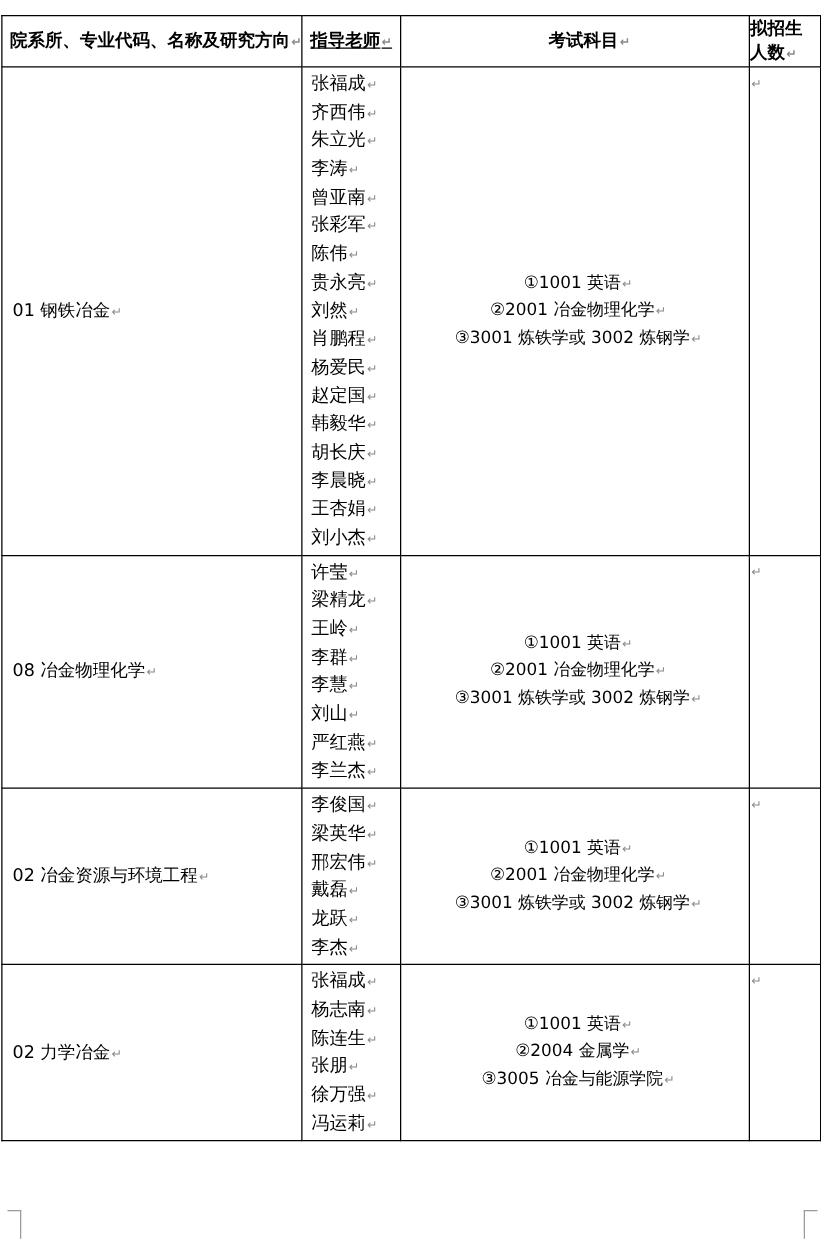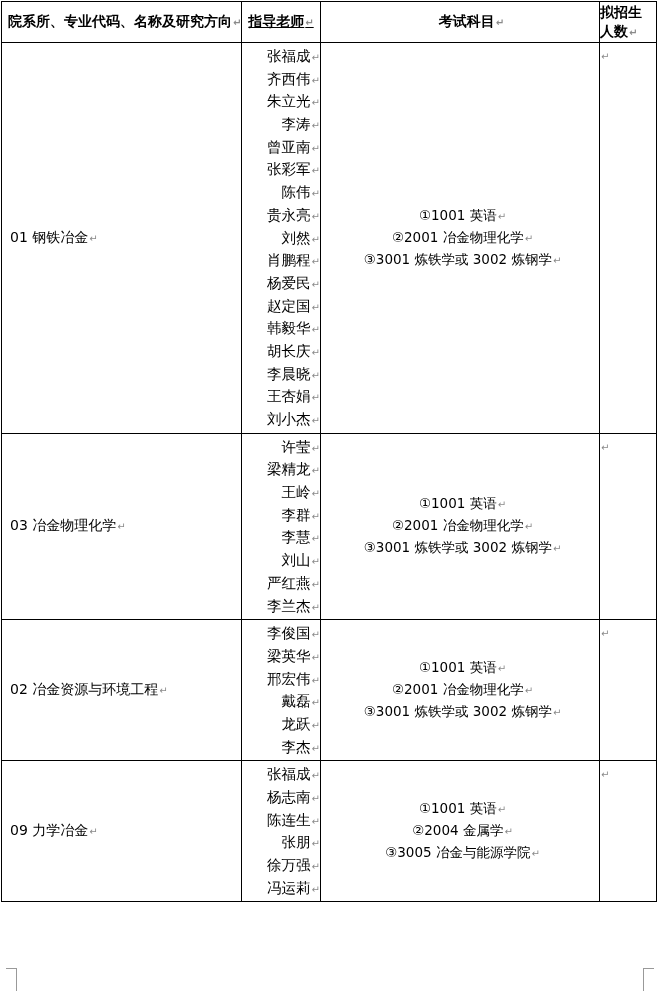--- a/index.html
+++ b/index.html
@@ -1,33 +1,33 @@
 <!DOCTYPE html>
 <html><head>
 <meta charset="utf-8">
 <style>
   html, body { margin: 0; padding: 0; background: #ffffff; }
   body { width: 657px; height: 997px; position: relative; overflow: hidden;
          font-family: "DejaVu Sans", "Liberation Sans", sans-serif; color: #000; }
-  table.grid { position: absolute; left: 1px; top: 1px; border-collapse: collapse;
+  table.grid { position: absolute; left: 1px; top: 12px; border-collapse: collapse;
                table-layout: fixed; width: 655px; }
   table.grid td { border: 1.5px solid #000; padding: 0; vertical-align: middle; font-size: 14px; }
   col.c1 { width: 240px; } col.c2 { width: 79px; } col.c3 { width: 279px; } col.c4 { width: 57px; }
   .hdr td { height: 40px; font-weight: bold; font-size: 14.5px; }
   .hdr .h1 { padding-left: 6px; white-space: nowrap; }
   .hdr .h2 { text-align: center; text-decoration: underline; }
   .hdr .h3 { text-align: center; padding-left: 23px; }
   .hdr .h4 { text-align: left; line-height: 19px; font-size: 14px; }
   .school td { height: 42px; }
   .school .s1 { padding-left: 8px; font-weight: bold; font-family: "Liberation Serif", "DejaVu Serif", serif; font-size: 15px; line-height: 20px; }
   .school .s4 { text-align: right; padding-right: 6px; font-weight: bold; font-family: "Liberation Serif", serif; font-size: 16px; }
   .pm { color: #8a8a8a; font-size: 10px; margin-left: 1px; }
   .dir-cell { padding-left: 8px !important; font-size: 14px; }
   .adv-cell { padding: 2px 0 2px 7px !important; vertical-align: top !important; }
-  .adv { height: 22.7px; line-height: 22.7px; font-size: 14.5px; white-space: nowrap; text-align: right; }
+  .adv { height: 22.7px; line-height: 22.7px; font-size: 14.5px; white-space: nowrap; }
   .exam-cell { padding-left: 5px !important; text-align: center; }
   .exam { line-height: 21px; font-size: 13.5px; white-space: nowrap; }
   .quota-cell { vertical-align: top !important; padding-top: 4px !important; }
   .corner { position: absolute; width: 10px; height: 22px; border-top: 1px solid #999; }
   .corner.l { left: 6px; top: 968px; border-right: 1px solid #999; }
   .corner.r { left: 643px; top: 968px; border-left: 1px solid #999; }
 </style>
 </head>
 <body>
 
@@ -72,21 +72,21 @@
           <div class="adv"><span>刘小杰</span><span class="pm">↵</span></div>
         </td>
         <td class="exam-cell">
           <div class="exam"><span>①1001 英语</span><span class="pm">↵</span></div>
           <div class="exam"><span>②2001 冶金物理化学</span><span class="pm">↵</span></div>
           <div class="exam"><span>③3001 炼铁学或 3002 炼钢学</span><span class="pm">↵</span></div>
         </td>
         <td class="quota-cell"><span></span><span class="pm">↵</span></td>
       </tr>
       <tr>
-        <td class="dir-cell"><span>03 冶金物理化学</span><span class="pm">↵</span></td>
+        <td class="dir-cell"><span>08 冶金物理化学</span><span class="pm">↵</span></td>
         <td class="adv-cell">
           <div class="adv"><span>许莹</span><span class="pm">↵</span></div>
           <div class="adv"><span>梁精龙</span><span class="pm">↵</span></div>
           <div class="adv"><span>王岭</span><span class="pm">↵</span></div>
           <div class="adv"><span>李群</span><span class="pm">↵</span></div>
           <div class="adv"><span>李慧</span><span class="pm">↵</span></div>
           <div class="adv"><span>刘山</span><span class="pm">↵</span></div>
           <div class="adv"><span>严红燕</span><span class="pm">↵</span></div>
           <div class="adv"><span>李兰杰</span><span class="pm">↵</span></div>
         </td>
@@ -108,21 +108,21 @@
           <div class="adv"><span>李杰</span><span class="pm">↵</span></div>
         </td>
         <td class="exam-cell">
           <div class="exam"><span>①1001 英语</span><span class="pm">↵</span></div>
           <div class="exam"><span>②2001 冶金物理化学</span><span class="pm">↵</span></div>
           <div class="exam"><span>③3001 炼铁学或 3002 炼钢学</span><span class="pm">↵</span></div>
         </td>
         <td class="quota-cell"><span></span><span class="pm">↵</span></td>
       </tr>
       <tr>
-        <td class="dir-cell"><span>09 力学冶金</span><span class="pm">↵</span></td>
+        <td class="dir-cell"><span>02 力学冶金</span><span class="pm">↵</span></td>
         <td class="adv-cell">
           <div class="adv"><span>张福成</span><span class="pm">↵</span></div>
           <div class="adv"><span>杨志南</span><span class="pm">↵</span></div>
           <div class="adv"><span>陈连生</span><span class="pm">↵</span></div>
           <div class="adv"><span>张朋</span><span class="pm">↵</span></div>
           <div class="adv"><span>徐万强</span><span class="pm">↵</span></div>
           <div class="adv"><span>冯运莉</span><span class="pm">↵</span></div>
         </td>
         <td class="exam-cell">
           <div class="exam"><span>①1001 英语</span><span class="pm">↵</span></div>

